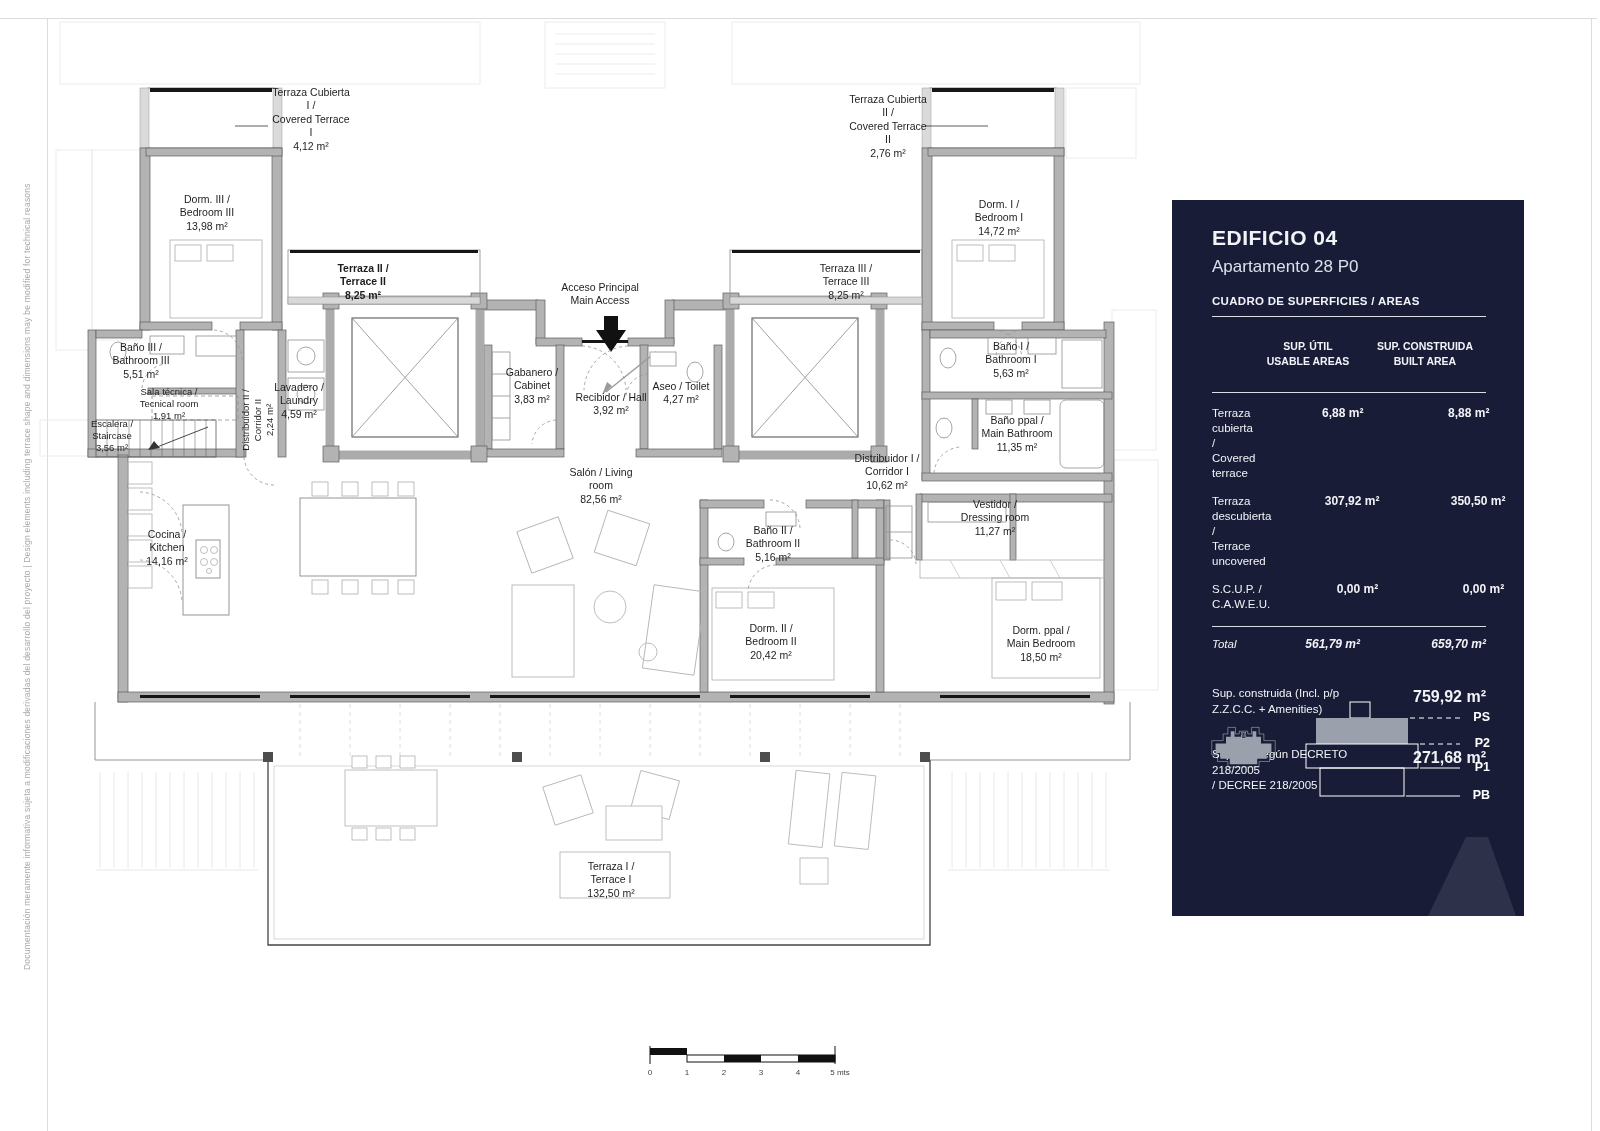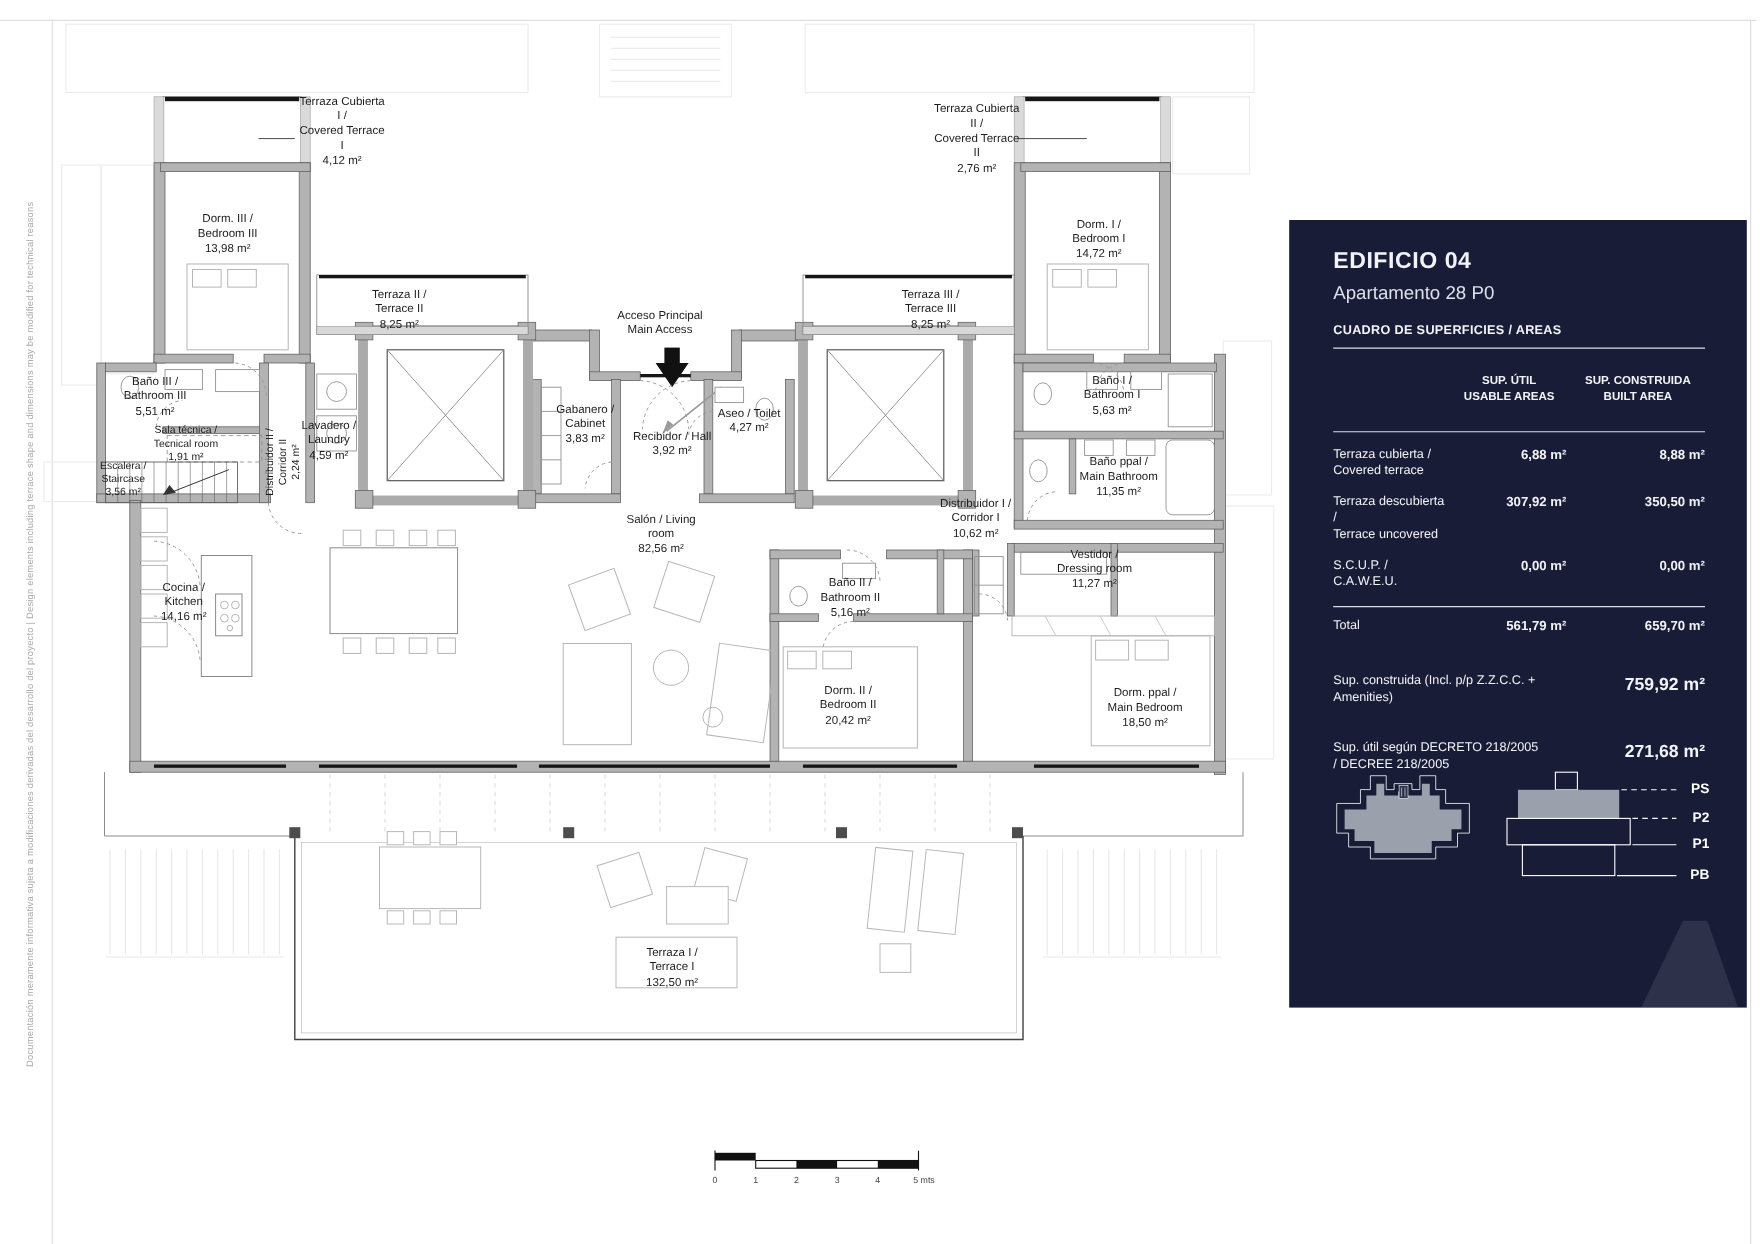--- a/index.html
+++ b/index.html
@@ -10,35 +10,35 @@
       writing-mode:vertical-rl;transform:rotate(180deg);
       font-size:8.5px;color:#a9a9a9;letter-spacing:.2px;white-space:nowrap;}
   svg.plan{position:absolute;left:0;top:0;z-index:1;}
   .plan-label{position:absolute;z-index:2;transform:translateX(-50%);text-align:center;
       font-size:10.5px;line-height:1.28;color:#1d1d1d;white-space:nowrap;}
   .plan-label span{display:block;}
   .plan-label.wrap{white-space:normal;width:82px;}
   .plan-label.vert{transform:translate(-50%,-50%) rotate(-90deg);}
   .snum{position:absolute;z-index:2;transform:translateX(-50%);font-size:8px;color:#444;}
   
-  .panel{position:absolute;left:1172px;top:200px;width:416px;height:716px;z-index:3;
+  .panel{position:absolute;left:1172px;top:200px;width:352px;height:716px;z-index:3;
       background:#191c36;color:#f2f3f7;}
   .panel-inner{padding:26px 38px 0 40px;position:relative;height:100%;box-sizing:border-box;}
   .p-title{font-size:21px;font-weight:bold;letter-spacing:.5px;}
   .p-sub{font-size:17px;font-weight:300;color:#dde0ea;margin-top:7px;}
   .p-section{font-size:11.5px;font-weight:bold;letter-spacing:.3px;margin-top:18px;}
   .hr{border:none;border-top:1px solid rgba(255,255,255,.85);margin:9px 0 0;}
   .thead{display:grid;grid-template-columns:1fr 104px 122px;column-gap:4px;margin-top:22px;
       font-size:10.5px;font-weight:bold;line-height:1.4;}
   .thead .c{text-align:center;}
   .trow{display:grid;grid-template-columns:1fr 104px 122px;column-gap:4px;margin-top:13px;
       font-size:11.5px;line-height:1.3;align-items:start;}
   .trow .lab{font-weight:400;}
   .trow .val{text-align:right;font-weight:bold;font-size:12px;}
-  .total-row{margin-top:10px;}
+  .total-row{margin-top:10px;font-style:italic;}
   .extra{display:grid;grid-template-columns:1fr 110px;margin-top:34px;font-size:11.5px;line-height:1.35;}
   .extra .val{text-align:right;font-weight:bold;font-size:16px;}
   .diagrams{position:absolute;left:0;right:0;top:492px;display:flex;justify-content:flex-end;
       align-items:flex-end;padding:0 34px 0 36px;gap:19px;}
   .elevation{position:relative;width:192px;height:118px;}
   .lvl{position:absolute;right:0;font-size:12.5px;font-weight:bold;color:#fff;}
   .wm{position:absolute;right:0;bottom:0;z-index:0;}
 </style>
 </head>
 <body>
@@ -416,21 +416,21 @@
   <div class="plan-label wrap" style="left:311px;top:86px;">
     <span>Terraza Cubierta I /</span>
       <span>Covered Terrace I</span>
       <span>4,12 m²</span>
   </div>
   <div class="plan-label" style="left:207px;top:193px;">
     <span>Dorm. III /</span>
       <span>Bedroom III</span>
       <span>13,98 m²</span>
   </div>
-  <div class="plan-label" style="left:363px;top:262px;">
+  <div class="plan-label" style="left:363px;top:262px;font-weight:bold;">
     <span>Terraza II /</span>
       <span>Terrace II</span>
       <span>8,25 m²</span>
   </div>
   <div class="plan-label" style="left:141px;top:341px;">
     <span>Baño III /</span>
       <span>Bathroom III</span>
       <span>5,51 m²</span>
   </div>
   <div class="plan-label" style="left:169px;top:386px;font-size:9.5px;">
@@ -460,21 +460,21 @@
   </div>
   <div class="plan-label" style="left:600px;top:281px;">
     <span>Acceso Principal</span>
       <span>Main Access</span>
   </div>
   <div class="plan-label" style="left:611px;top:391px;">
     <span>Recibidor / Hall</span>
       <span></span>
       <span>3,92 m²</span>
   </div>
-  <div class="plan-label" style="left:681px;top:370px;">
+  <div class="plan-label" style="left:681px;top:380px;">
     <span>Aseo / Toilet</span>
       <span></span>
       <span>4,27 m²</span>
   </div>
   <div class="plan-label" style="left:846px;top:262px;">
     <span>Terraza III /</span>
       <span>Terrace III</span>
       <span>8,25 m²</span>
   </div>
   <div class="plan-label wrap" style="left:888px;top:93px;">

